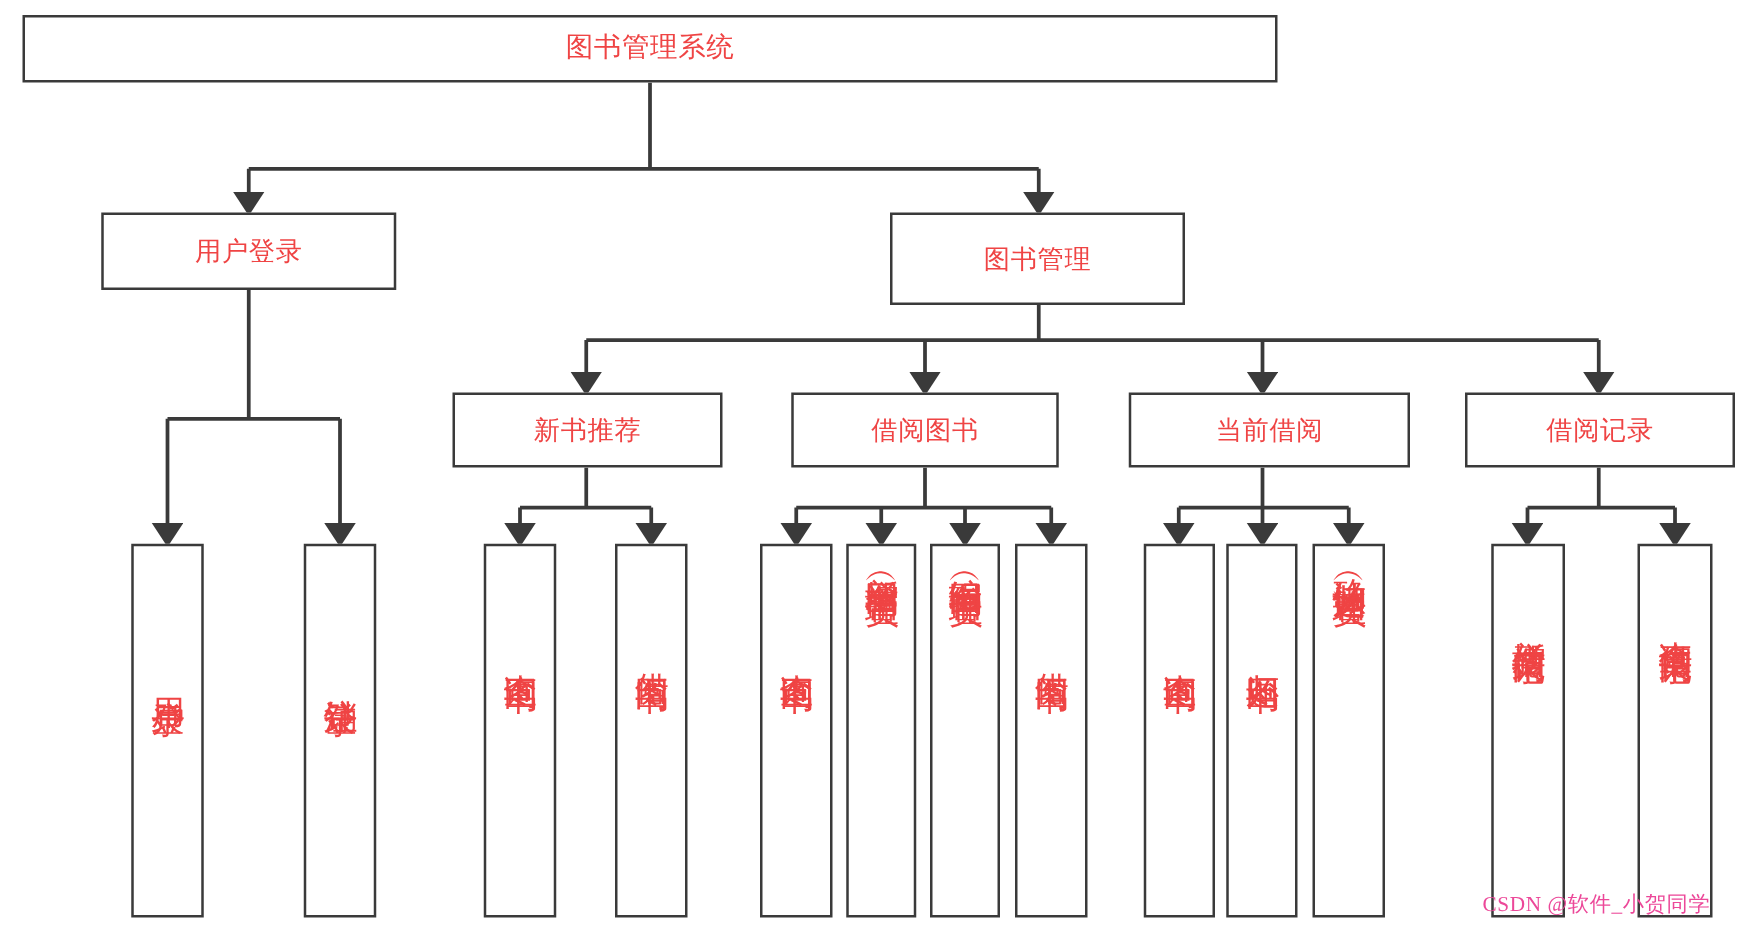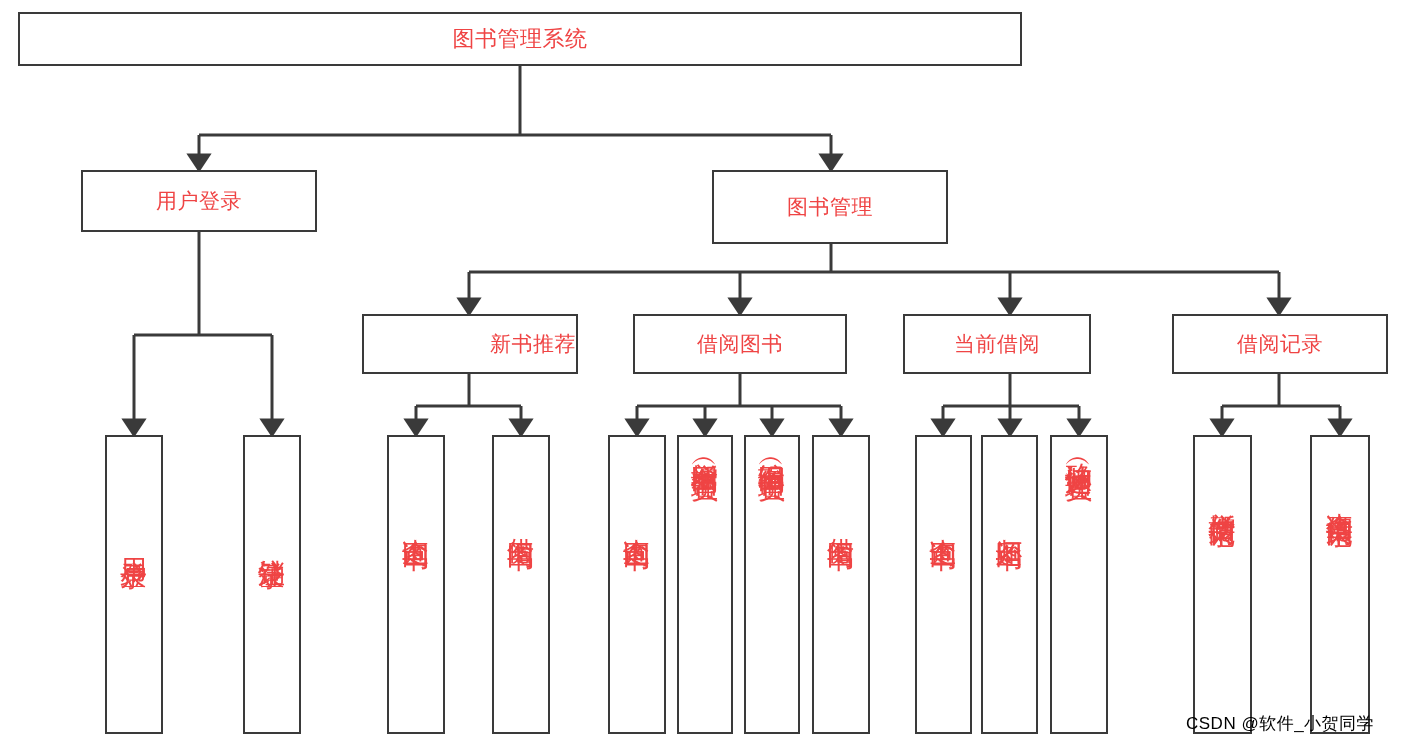--- a/index.html
+++ b/index.html
@@ -70,24 +70,24 @@
     margin-top: 96px;
   }
   .node.vert.mid3 .label {
     margin-top: 50px;
   }
   .watermark {
     position: absolute;
     left: 1186px;
     top: 712px;
     font-size: 17px;
-    color: #000000;
+    color: #ec4899;
     letter-spacing: 0.5px;
     white-space: nowrap;
-    font-family: Liberation Sans, sans-serif;
+    font-family: Liberation Serif, serif;
   }
 </style>
 </head>
 <body>
 
 <div id="canvas">
 
   <svg id="edges" viewBox="0 0 1405 747" xmlns="http://www.w3.org/2000/svg">
     <defs>
       <marker id="arrow" markerWidth="9" markerHeight="9" refX="1.2" refY="4.2" orient="auto" markerUnits="strokeWidth">
@@ -142,27 +142,27 @@
     <span class="label">图书管理系统</span>
   </div>
 
   <div class="node horiz" style="left:81px; top:170px; width:236px; height:62px;">
     <span class="label">用户登录</span>
   </div>
   <div class="node horiz" style="left:712px; top:170px; width:236px; height:74px;">
     <span class="label">图书管理</span>
   </div>
 
-  <div class="node horiz" style="left:362px; top:314px; width:216px; height:60px;justify-content:flex-end;">
+  <div class="node horiz" style="left:362px; top:314px; width:216px; height:60px;">
     <span class="label">新书推荐</span>
   </div>
   <div class="node horiz" style="left:633px; top:314px; width:214px; height:60px;">
     <span class="label">借阅图书</span>
   </div>
-  <div class="node horiz" style="left:903px; top:314px; width:188px; height:60px;">
+  <div class="node horiz" style="left:903px; top:314px; width:225px; height:60px;">
     <span class="label">当前借阅</span>
   </div>
   <div class="node horiz" style="left:1172px; top:314px; width:216px; height:60px;">
     <span class="label">借阅记录</span>
   </div>
 
   <div class="node vert mid2" style="left:105px; top:435px; width:58px; height:299px;">
     <span class="label">用户登录</span>
   </div>
   <div class="node vert mid2" style="left:243px; top:435px; width:58px; height:299px;">

